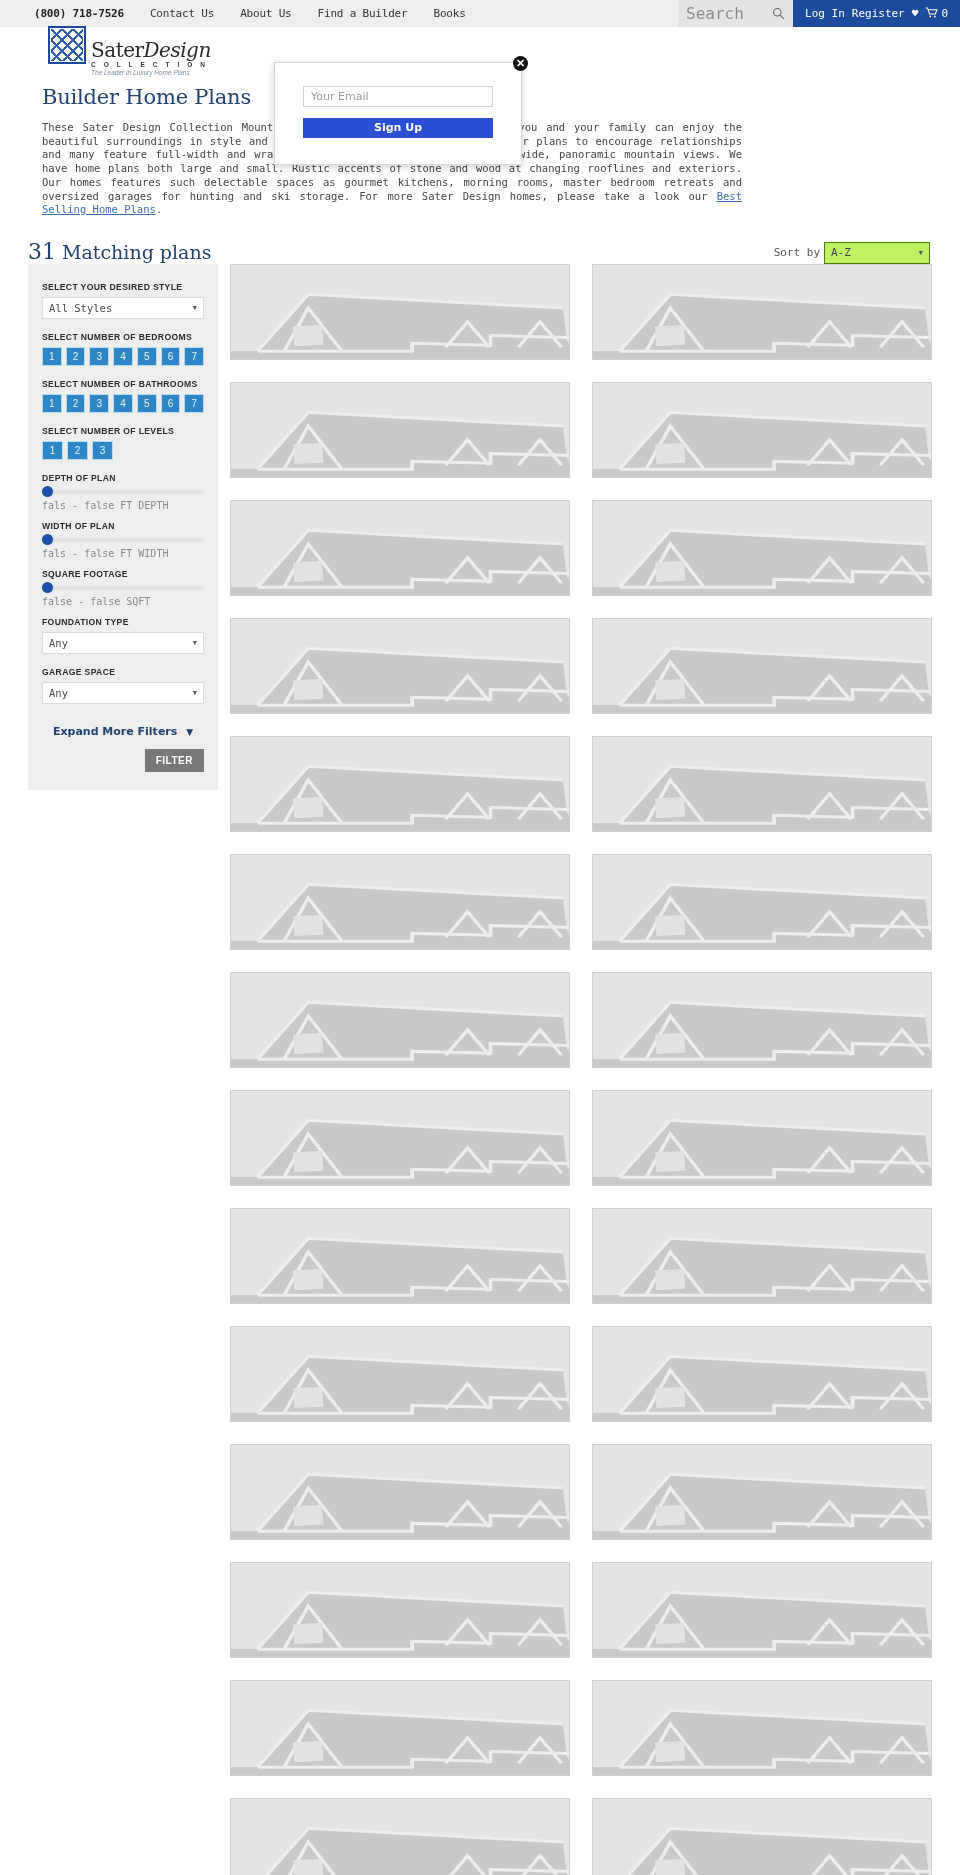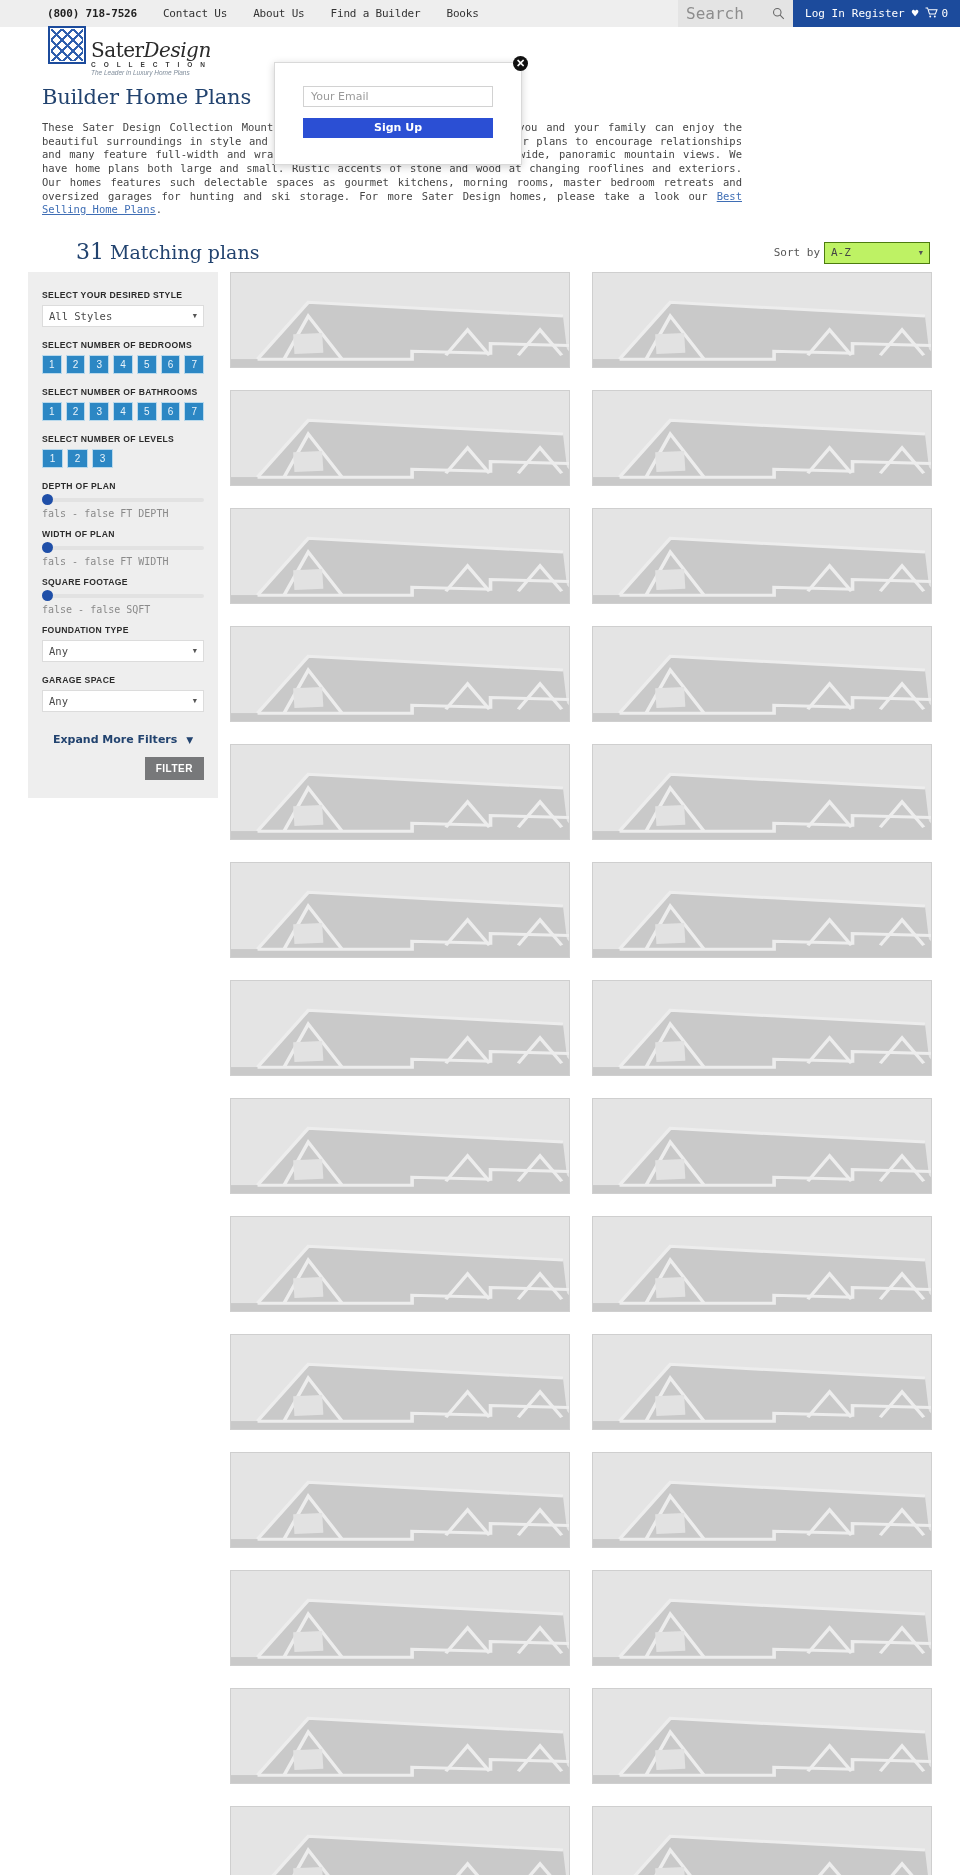--- a/index.html
+++ b/index.html
@@ -15,21 +15,21 @@
     height: 27px;
     background: #eeeeee;
     display: flex;
     align-items: stretch;
     font-size: 11px;
     color: #333;
   }
   .topbar-left {
     display: flex;
     align-items: center;
-    padding-left: 47px;
+    padding-left: 34px;
     gap: 26px;
   }
   .topbar-phone {
     font-weight: bold;
     color: #222;
     font-size: 11px;
     letter-spacing: -0.2px;
   }
   .topbar-link {
     color: #333;
@@ -163,22 +163,21 @@
     max-width: 700px;
     font-family: "DejaVu Sans Mono", monospace;
   }
   .page-desc a { color: #3f6eb5; text-decoration: underline; cursor:pointer; }
 
   
   .results-head {
     display: flex;
     align-items: flex-end;
     justify-content: space-between;
-    padding: 22px 30px 8px 28px;
-    margin-left: 48px;
+    padding: 22px 30px 0 28px;
   }
   .results-count {
     font-family: "DejaVu Serif", serif;
     font-size: 19px;
     color: #22436f;
   }
   .results-count .num { font-size: 22px; }
   .sort-wrap {
     display: flex;
     align-items: center;

